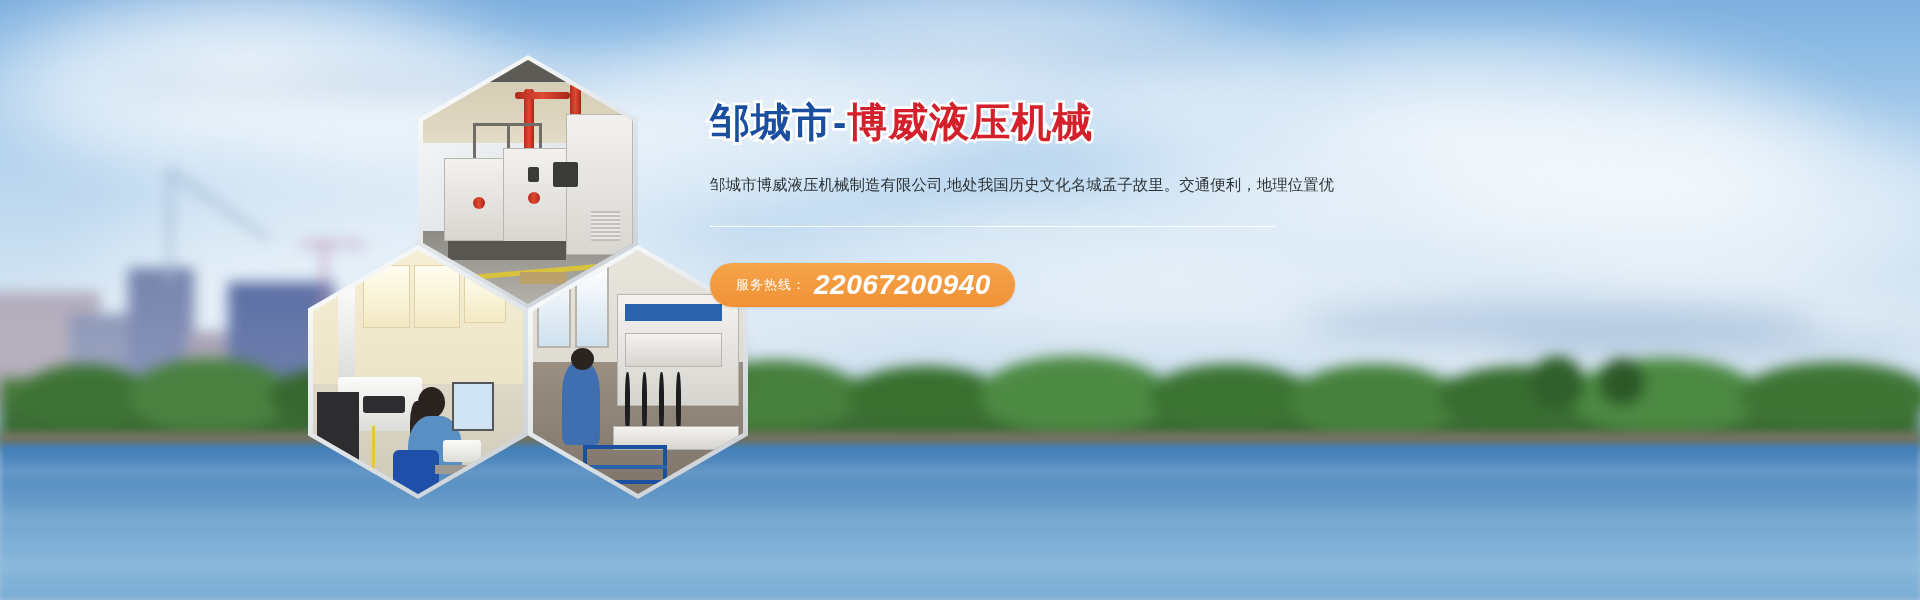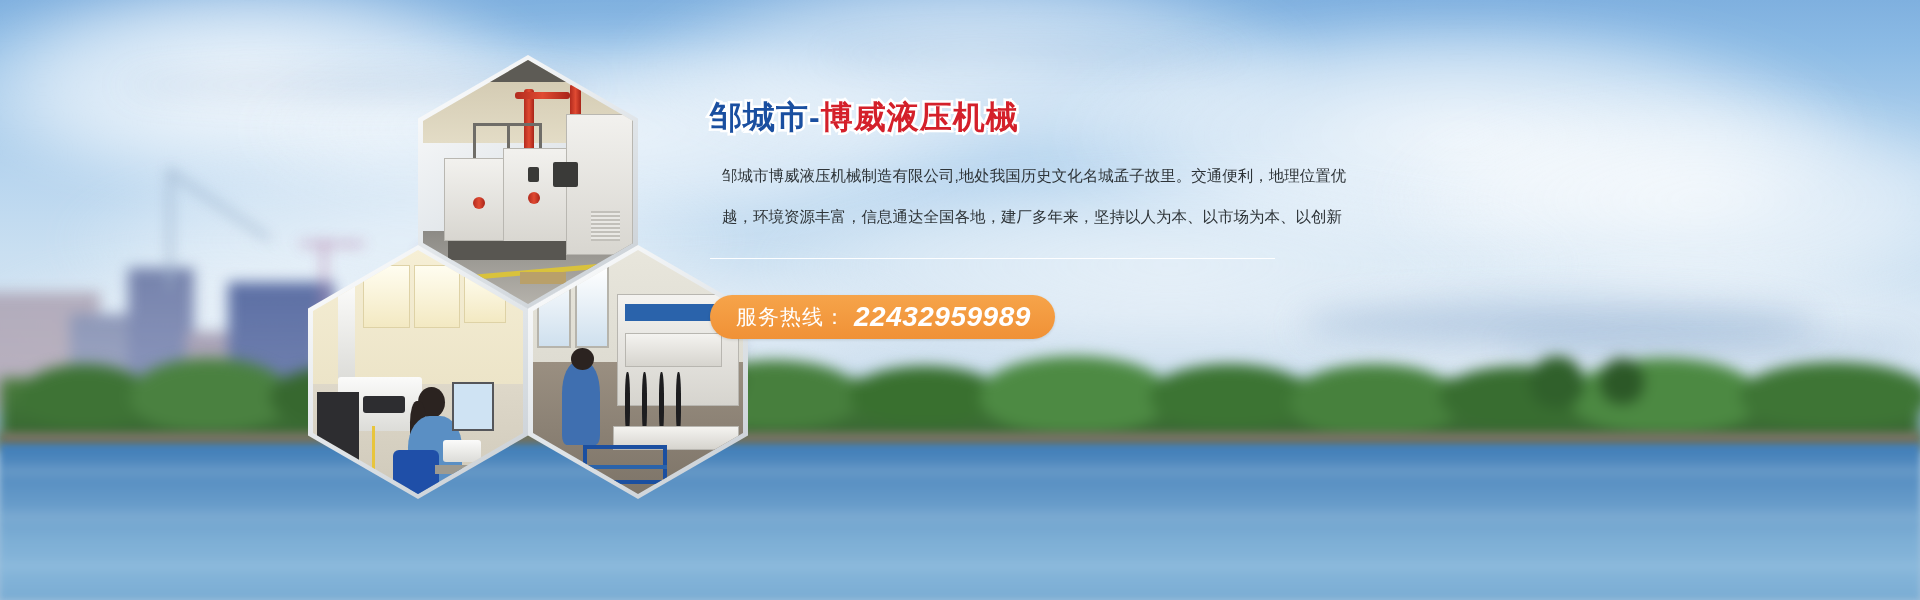--- a/index.html
+++ b/index.html
@@ -152,61 +152,61 @@
   .p3-unit  { position:absolute; background:linear-gradient(to bottom,#f4f3f0,#d6d4ce); border:1px solid #b8b6b0; }
   .p3-blue  { position:absolute; background:#2a63ab; }
   .p3-hose  { position:absolute; background:#1d1d1f; border-radius:40%; }
   .p3-person{ position:absolute; background:#3f6fb0; border-radius:38% 38% 12% 12%; }
   .p3-cart  { position:absolute; border:4px solid #1b4fa0; background:transparent; }
 
   
   .content { position:absolute; left:710px; top:100px; width:600px; }
 
   .title {
-    font-size:32px;
+    font-size:40px;
     font-weight:bold;
     letter-spacing:1px;
     line-height:1.1;
     white-space:nowrap;
     -webkit-text-stroke:5px #ffffff;
     paint-order:stroke fill;
     margin-bottom:26px;
   }
   .title .t-blue { color:#1a4fa0; }
   .title .t-red  { color:#d4202a; }
 
   .desc {
     font-size:15.5px;
     line-height:29px;
     color:#2e3438;
     width:570px;
     text-align:justify;
   }
-  .desc p { margin:12px; white-space:nowrap; }
+  .desc p { margin:0; white-space:nowrap; }
 
   .divider {
     margin-top:27px;
     width:565px;
     height:1px;
     background:rgba(255,255,255,.95);
   }
 
   .hotline {
     margin-top:36px;
     display:inline-flex;
     align-items:center;
     height:44px;
     padding:0 24px 0 26px;
     border-radius:22px;
     background:linear-gradient(to bottom,#f6a44a,#f09136);
     box-shadow:0 1px 3px rgba(0,0,0,.12);
   }
   .hotline .hl-label {
     color:#ffffff;
-    font-size:21px;
+    font-size:13px;
     letter-spacing:1px;
     margin-right:8px;
   }
   .hotline .hl-number {
     color:#ffffff;
     font-size:28px;
     font-weight:bold;
     font-style:italic;
     letter-spacing:.5px;
   }
@@ -362,25 +362,24 @@
   </div>
 
   <div class="content">
 
     <div class="title">
       <span class="t-blue">邹城市-</span><span class="t-red">博威液压机械</span>
     </div>
 
     <div class="desc">
       <p>邹城市博威液压机械制造有限公司,地处我国历史文化名城孟子故里。交通便利，地理位置优</p>
-      <p>越，环境资源丰富，信息通达全国各地，建厂多年来，坚持以人为本、以市场为本、以创新</p>
     </div>
 
     <div class="divider"></div>
 
     <div class="hotline">
       <span class="hl-label">服务热线：</span>
-      <span class="hl-number">22432959989</span>
+      <span class="hl-number">22067200940</span>
     </div>
 
   </div>
 
 </div>
 
 </body></html>

